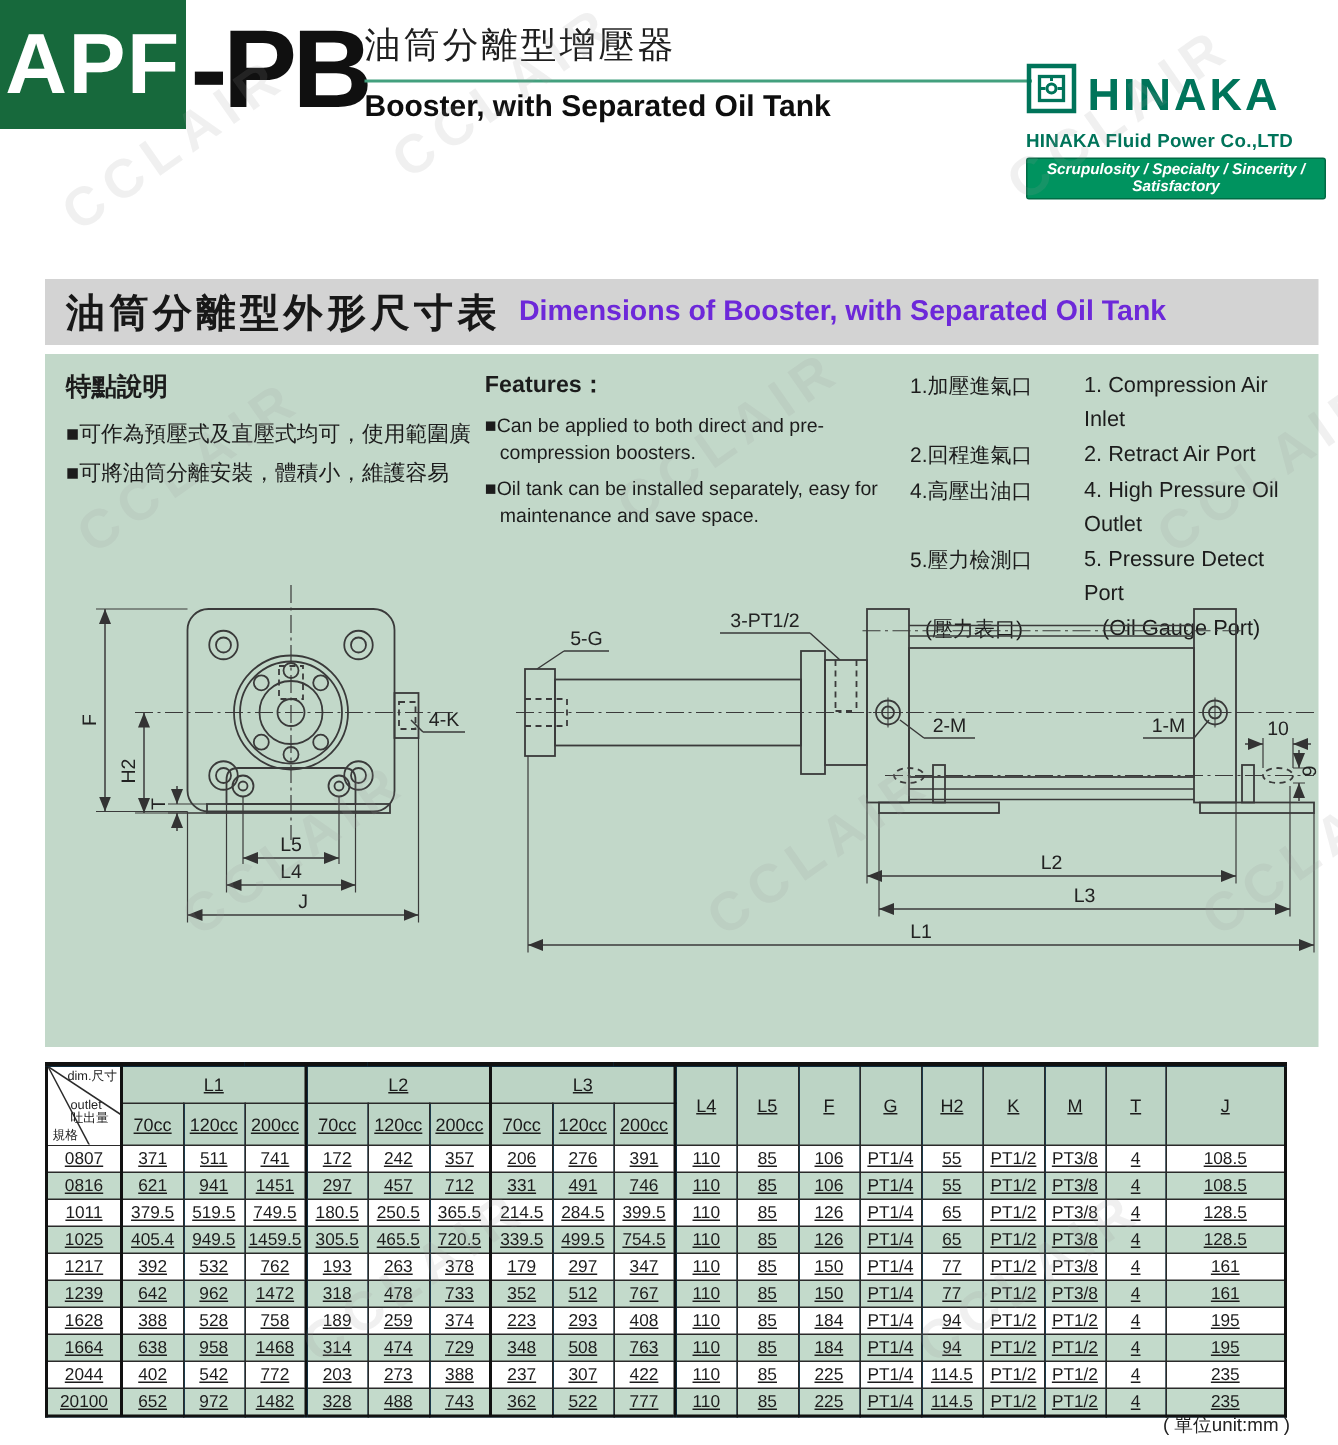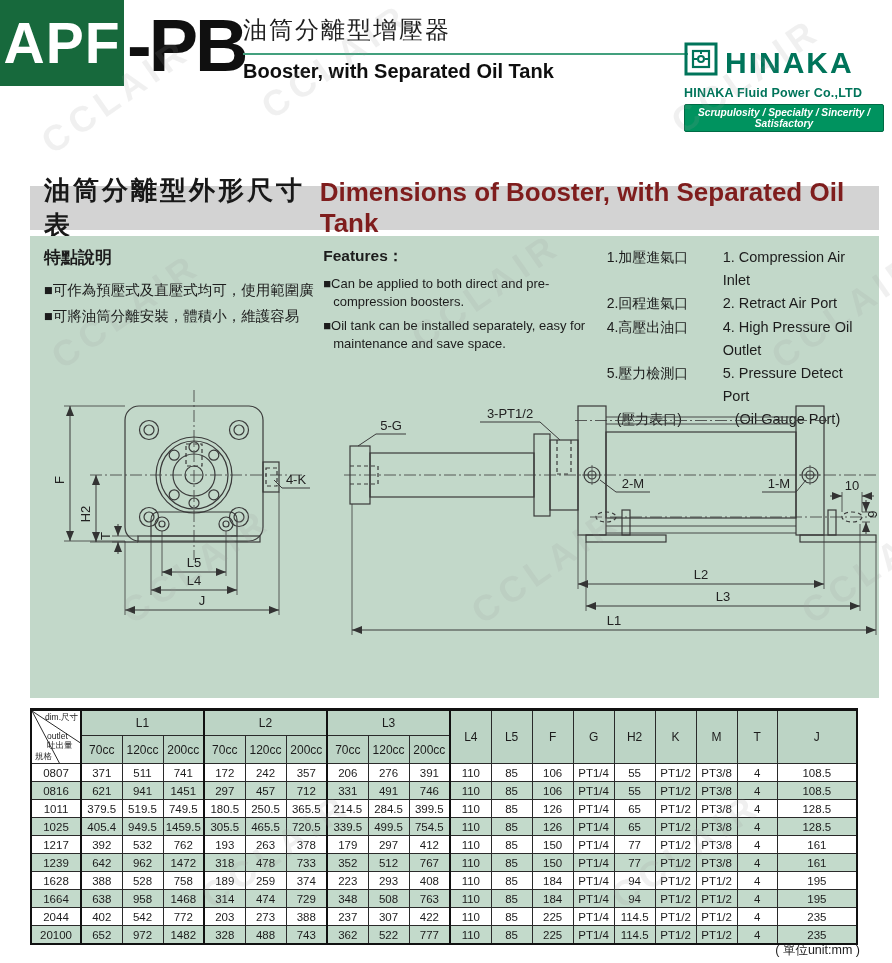--- a/index.html
+++ b/index.html
@@ -21,41 +21,41 @@
   .logo-row{display:flex;align-items:flex-end;gap:7px;margin-top:36px;}
   .logo-name{font-size:30px;font-weight:bold;color:#00745a;letter-spacing:2px;line-height:34px;}
   .logo-company{font-size:12.5px;font-weight:bold;color:#00745a;margin-top:6px;letter-spacing:.2px;}
   .logo-slogan{margin-top:4px;background:#00935f;border:1px solid #006b45;border-radius:2px;
                color:#fff;font-size:10.2px;font-style:italic;font-weight:bold;text-align:center;
                padding:2px 0;}
   
   .section-bar{position:absolute;left:30px;top:186px;width:849px;height:44px;background:#d3d3d3;
                display:flex;align-items:center;padding-left:14px;box-sizing:border-box;}
   .section-zh{font-size:26px;font-weight:bold;letter-spacing:3px;color:#181818;}
-  .section-en{font-size:26px;font-weight:bold;margin-left:1px;color:#7f1d1d;}
+  .section-en{font-size:19px;font-weight:bold;margin-left:12px;color:#6d28d9;}
   
   .panel{position:absolute;left:30px;top:236px;width:849px;height:462px;background:#c2d8c9;}
   .features{position:absolute;left:14px;top:8px;display:flex;width:828px;}
   .f-zh{width:278px;}
   .f-zh-h{font-size:17px;font-weight:bold;margin:2px 0 8px;}
   .f-zh-item{font-size:14.5px;line-height:1.8;}
   .f-en{width:268px;margin-left:6px;}
   .f-en-h{font-size:15.5px;font-weight:bold;margin:2px 0 8px;}
   .f-en-item{font-size:13px;line-height:1.35;margin-bottom:7px;padding-left:10px;text-indent:-10px;}
   .ports{margin-left:20px;width:270px;margin-top:2px;}
   .port-row{display:flex;line-height:1.6;}
   .p-zh{width:116px;font-size:14px;}
   .p-en{flex:1;font-size:14.5px;}
   .port-row.note .p-zh{padding-left:10px;box-sizing:border-box;}
   .port-row.note .p-en{padding-left:12px;}
   .drawing{position:absolute;left:0;top:148px;}
   svg text{font-size:13px;fill:#222;font-family:"Liberation Sans",sans-serif;}
   
   table.dims{position:absolute;left:30px;top:708px;border-collapse:collapse;table-layout:fixed;
-             width:827px;border:2px solid #111;border-top:3px solid #111;background:#0c4a6e;}
+             width:827px;border:2px solid #111;border-top:3px solid #111;background:#0c4a6e;text-decoration:underline;}
   table.dims th,table.dims td{border:1px solid #2a2a2a;text-align:center;padding:0;
              font-weight:normal;overflow:hidden;white-space:nowrap;}
   table.dims th{background:#bcd4c5;font-size:12px;}
   table.dims .h1{height:26px;font-size:13px;}
   table.dims .h2{height:28px;font-size:11.5px;margin-top:39px;}
   table.dims td{height:17px;font-size:11.5px;background:#fff;}
   table.dims tr.alt td{background:#c3dacb;}
   table.dims .gsep{border-left:2px solid #111;}
   th.corner{background:#fff !important;position:relative;padding:0;}
   .corner span{position:absolute;font-size:8.5px;line-height:1.05;color:#222;}
@@ -428,21 +428,21 @@
       <tr>
         <td>1217</td>
         <td class="gsep">392</td>
         <td>532</td>
         <td>762</td>
         <td class="gsep">193</td>
         <td>263</td>
         <td>378</td>
         <td class="gsep">179</td>
         <td>297</td>
-        <td>412</td>
+        <td>347</td>
         <td class="gsep">110</td>
         <td>85</td>
         <td>150</td>
         <td>PT1/4</td>
         <td>77</td>
         <td>PT1/2</td>
         <td>PT3/8</td>
         <td>4</td>
         <td>161</td>
       </tr>

